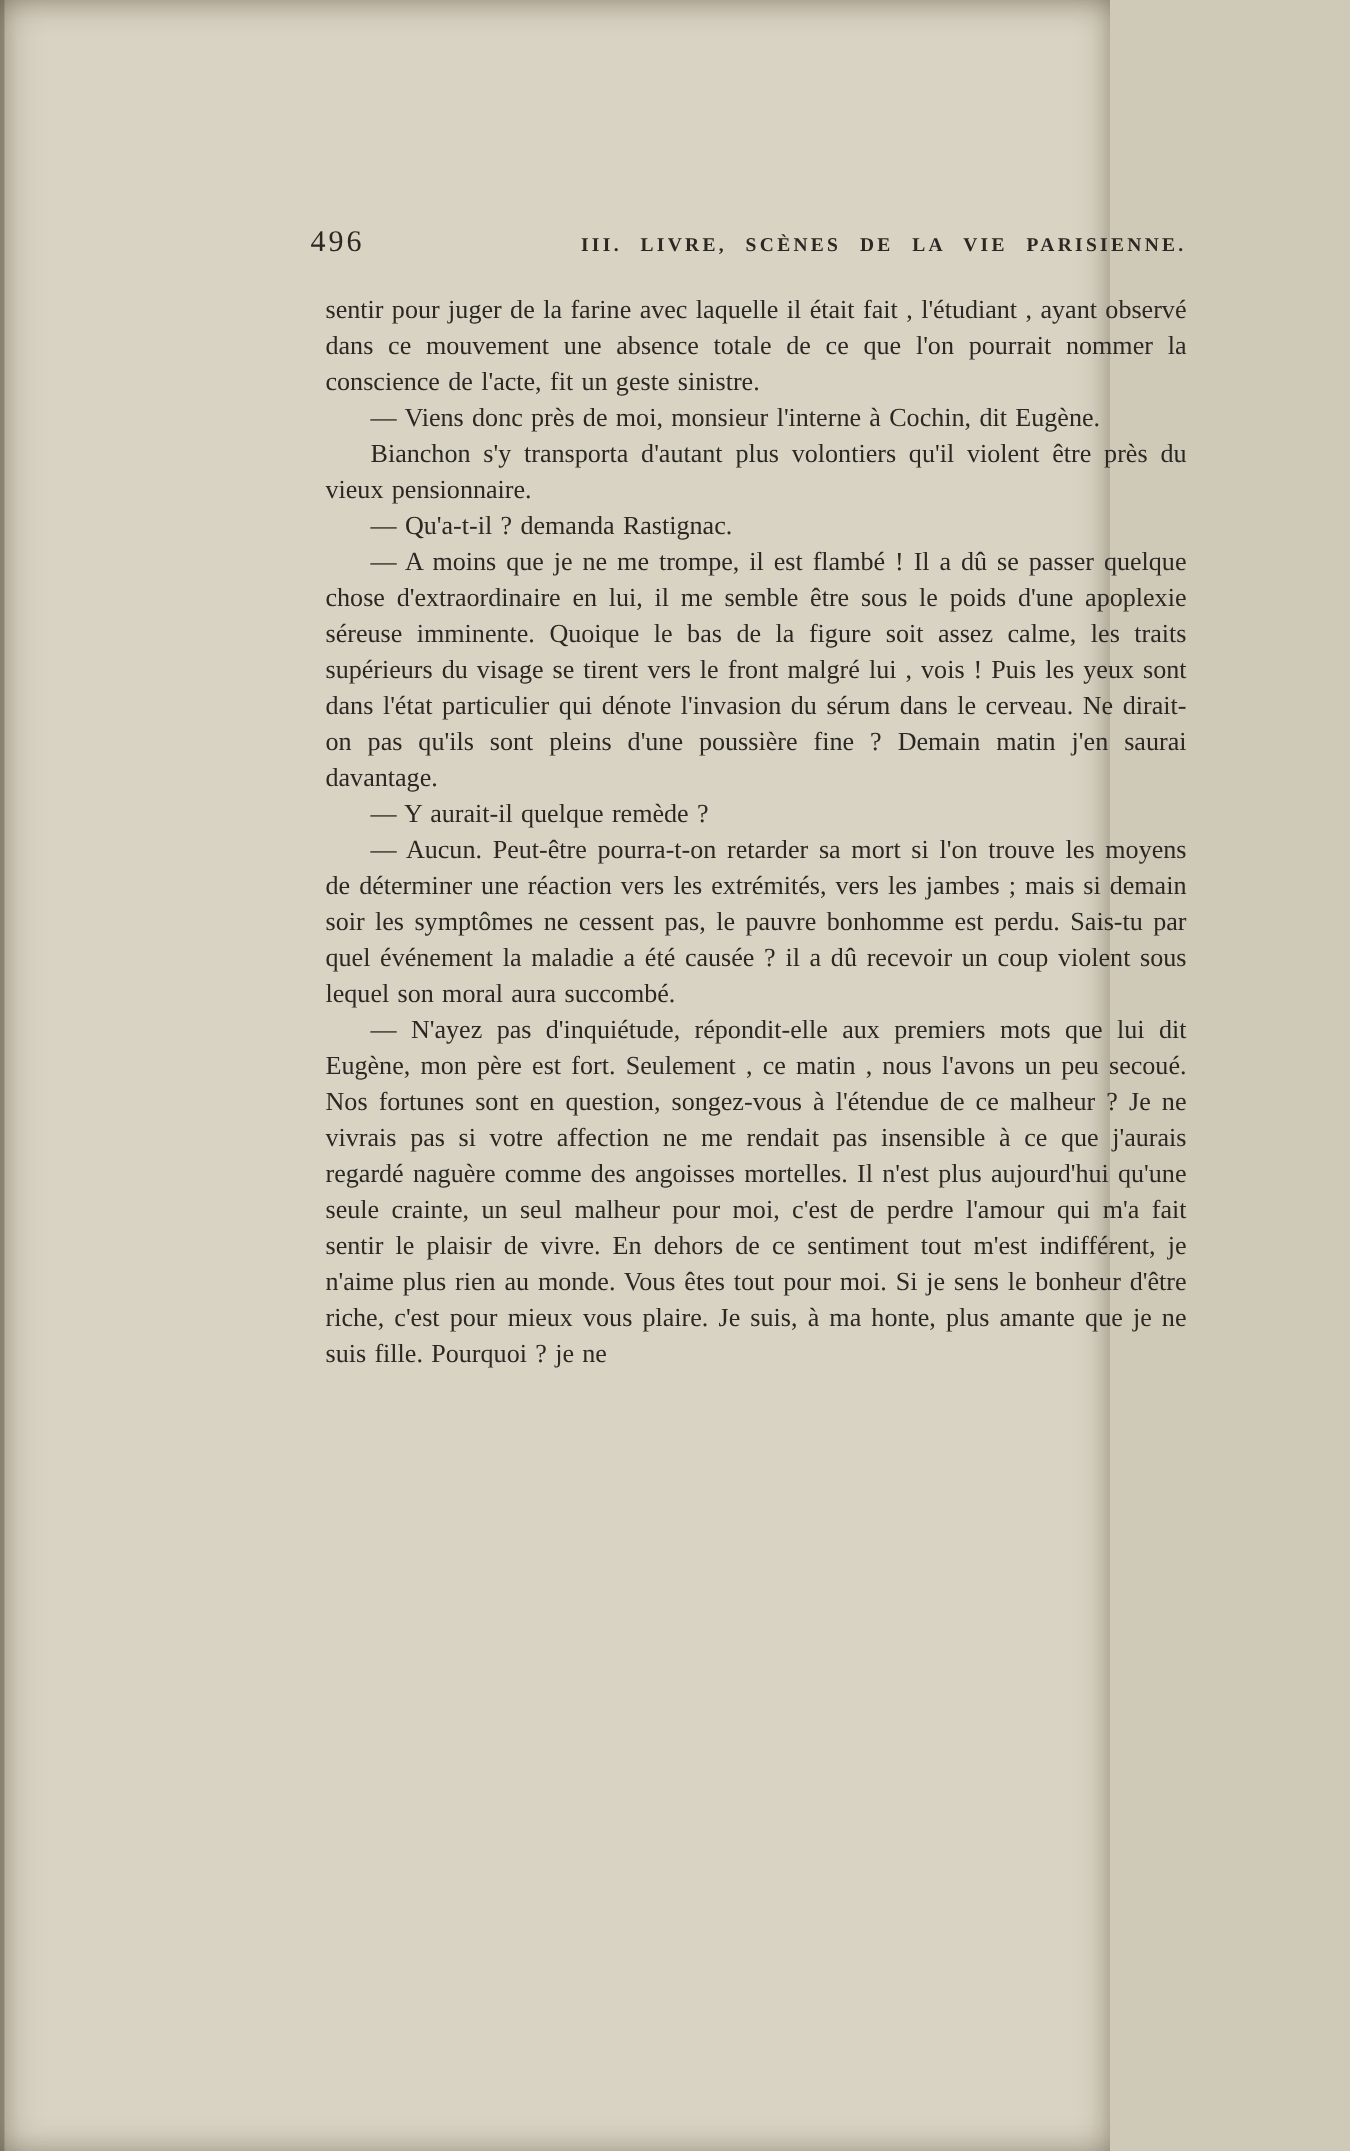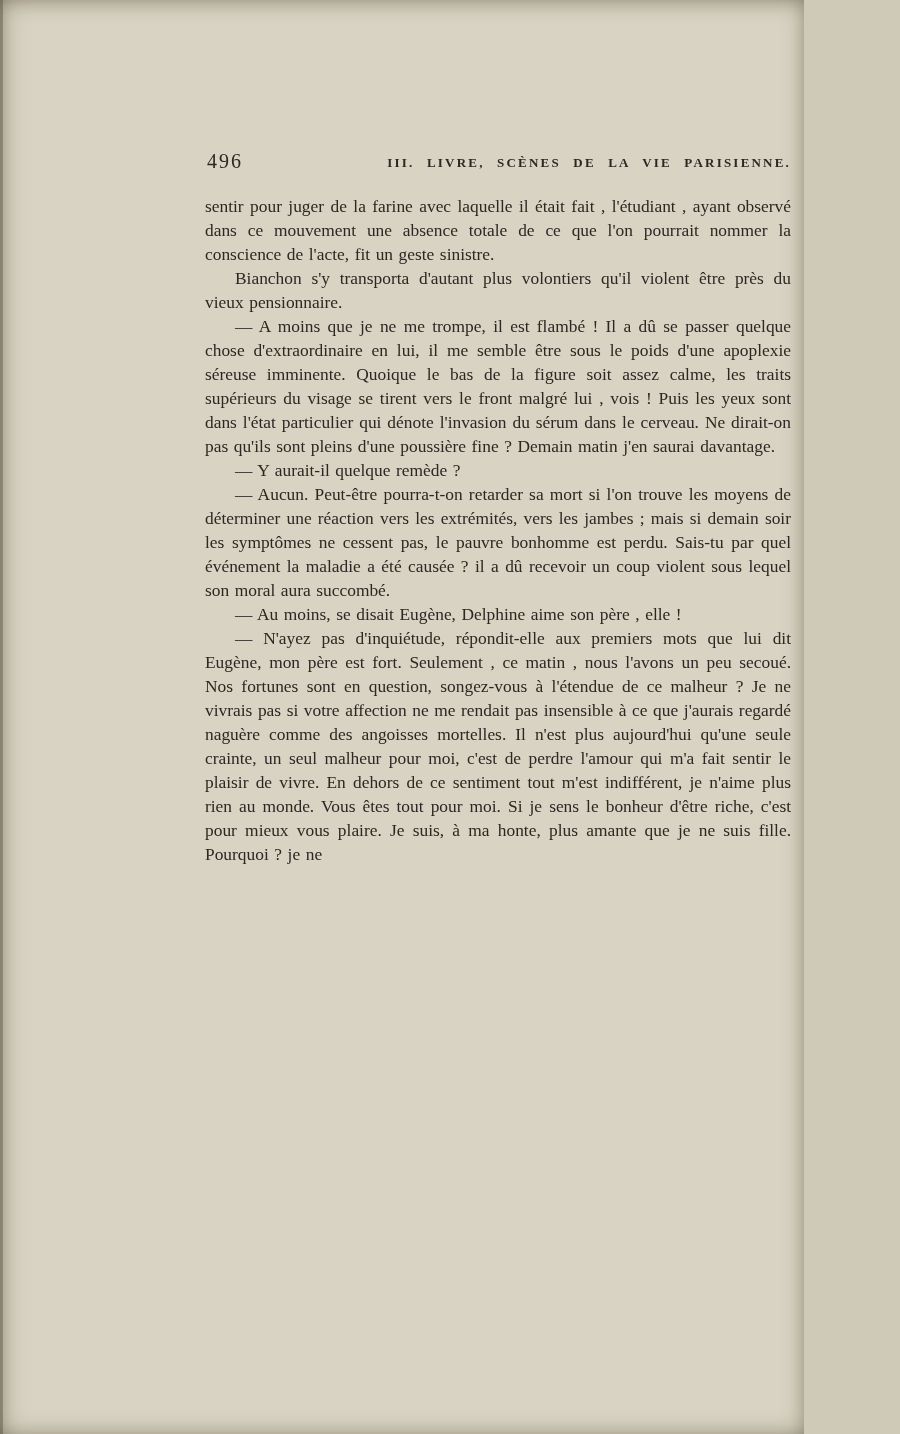--- a/index.html
+++ b/index.html
@@ -10,21 +10,21 @@
   *{box-sizing:border-box;}
   html,body{margin:0;padding:0;}
   body{
     width:900px;height:1434px;
     background:#cfc9b8;
     overflow:hidden;
     font-family:"Liberation Serif", serif;
   }
   .scan{
     position:relative;
-    width:804px;height:1434px;
+    width:740px;height:1434px;
     background:var(--paper);
     box-shadow:
       inset 14px 0 26px -14px rgba(90,80,58,.55),
       inset -12px 0 22px -12px rgba(90,80,58,.40),
       inset 0 12px 22px -12px rgba(90,80,58,.45),
       inset 0 -12px 22px -12px rgba(90,80,58,.30);
   }
   .scan::before{
     content:"";
     position:absolute;left:0;top:0;bottom:0;width:3px;
@@ -54,20 +54,21 @@
     word-spacing:7px;
     padding-top:5px;
     white-space:nowrap;
   }
   .body-text{
     font-size:17.4px;
     line-height:24px;
     color:var(--ink);
     text-align:justify;
     word-spacing:1.2px;
+    margin-left:12px;
   }
   .body-text p{
     margin:0;
     text-indent:30px;
   }
   .body-text p.no-indent{
     text-indent:0;
   }
 </style>
 </head>
@@ -76,22 +77,23 @@
 <div class="scan">
   <div class="text-block">
 
     <div class="page-header">
       <span class="pagenum">496</span>
       <span class="running">III. LIVRE, SCÈNES DE LA VIE PARISIENNE.</span>
     </div>
 
     <div class="body-text">
       <p class="no-indent">sentir pour juger de la farine avec laquelle il était fait , l'étudiant , ayant observé dans ce mouvement une absence totale de ce que l'on pourrait nommer la conscience de l'acte, fit un geste sinistre.</p>
+      <p>— Viens donc près de moi, monsieur l'interne à Cochin, dit Eugène.</p>
       <p>Bianchon s'y transporta d'autant plus volontiers qu'il violent être près du vieux pensionnaire.</p>
+      <p>— Qu'a-t-il ? demanda Rastignac.</p>
       <p>— A moins que je ne me trompe, il est flambé ! Il a dû se passer quelque chose d'extraordinaire en lui, il me semble être sous le poids d'une apoplexie séreuse imminente. Quoique le bas de la figure soit assez calme, les traits supérieurs du visage se tirent vers le front malgré lui , vois ! Puis les yeux sont dans l'état particulier qui dénote l'invasion du sérum dans le cerveau. Ne dirait-on pas qu'ils sont pleins d'une poussière fine ? Demain matin j'en saurai davantage.</p>
       <p>— Y aurait-il quelque remède ?</p>
       <p>— Aucun. Peut-être pourra-t-on retarder sa mort si l'on trouve les moyens de déterminer une réaction vers les extrémités, vers les jambes ; mais si demain soir les symptômes ne cessent pas, le pauvre bonhomme est perdu. Sais-tu par quel événement la maladie a été causée ? il a dû recevoir un coup violent sous lequel son moral aura succombé.</p>
-      <p>— Au moins, se disait Eugène, Delphine aime son père , elle !</p>
       <p>— N'ayez pas d'inquiétude, répondit-elle aux premiers mots que lui dit Eugène, mon père est fort. Seulement , ce matin , nous l'avons un peu secoué. Nos fortunes sont en question, songez-vous à l'étendue de ce malheur ? Je ne vivrais pas si votre affection ne me rendait pas insensible à ce que j'aurais regardé naguère comme des angoisses mortelles. Il n'est plus aujourd'hui qu'une seule crainte, un seul malheur pour moi, c'est de perdre l'amour qui m'a fait sentir le plaisir de vivre. En dehors de ce sentiment tout m'est indifférent, je n'aime plus rien au monde. Vous êtes tout pour moi. Si je sens le bonheur d'être riche, c'est pour mieux vous plaire. Je suis, à ma honte, plus amante que je ne suis fille. Pourquoi ? je ne</p>
     </div>
 
   </div>
 </div>
 
 </body></html>

